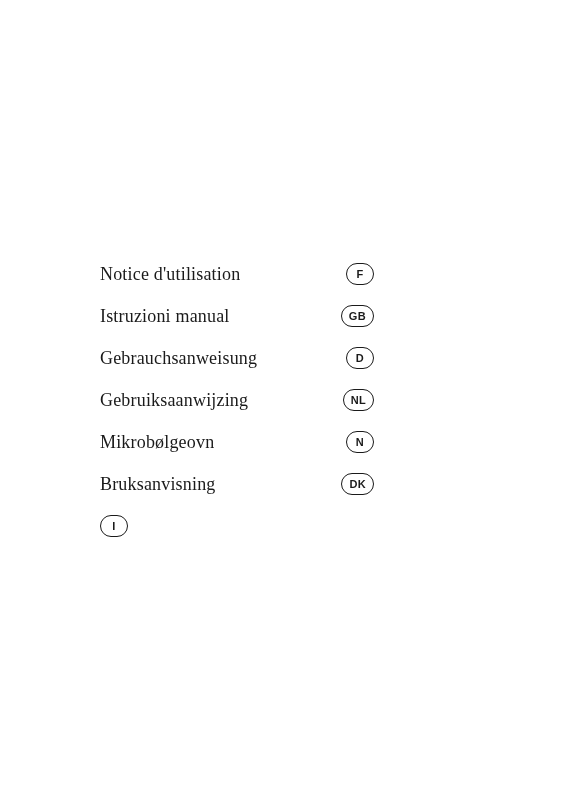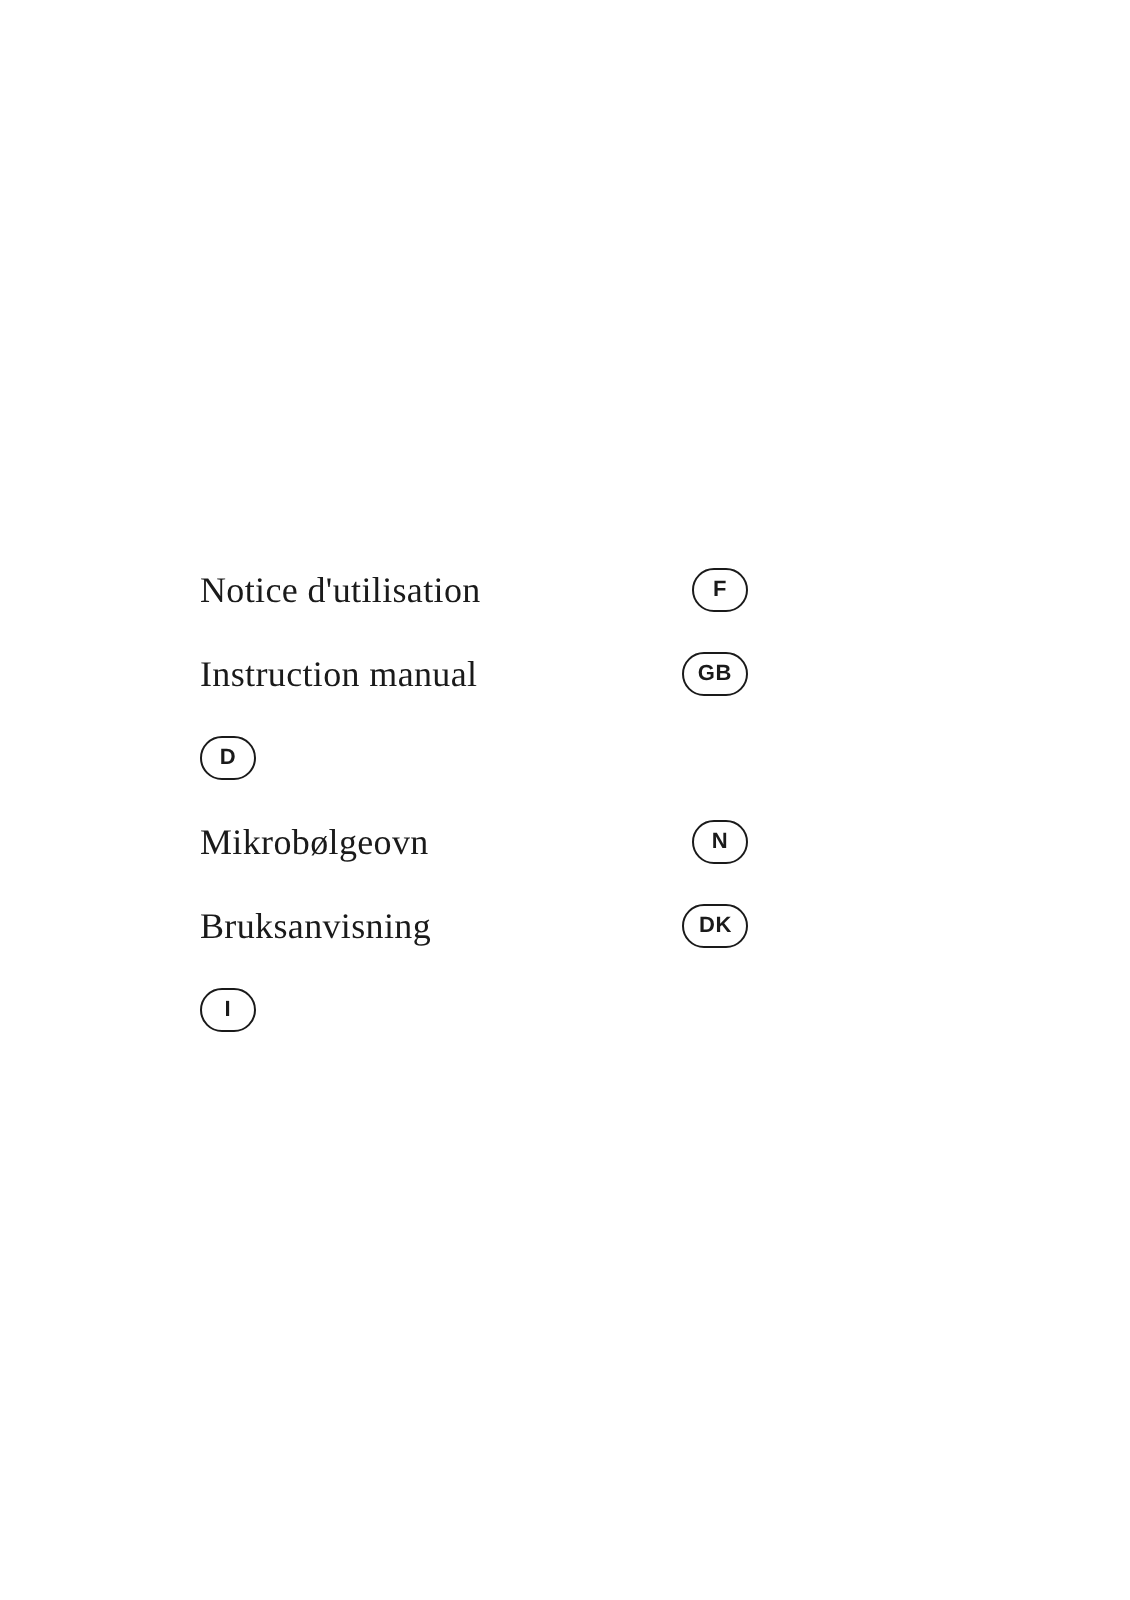--- a/index.html
+++ b/index.html
@@ -66,25 +66,30 @@
 </head>
 <body>
 
 <div class="page">
   <div class="manual-list" id="manual-list">
   <div class="manual-item">
         <span class="manual-title">Notice d'utilisation</span>
         <span class="lang-badge">F</span>
       </div>
       <div class="manual-item">
-        <span class="manual-title">Instruction manual</span>
+        <span class="manual-title">Istruzioni manual</span>
         <span class="lang-badge">GB</span>
       </div>
       <div class="manual-item">
+        <span class="manual-title">Gebrauchsanweisung</span>
         <span class="lang-badge">D</span>
+      </div>
+      <div class="manual-item">
+        <span class="manual-title">Gebruiksaanwijzing</span>
+        <span class="lang-badge">NL</span>
       </div>
       <div class="manual-item">
         <span class="manual-title">Mikrobølgeovn</span>
         <span class="lang-badge">N</span>
       </div>
       <div class="manual-item">
         <span class="manual-title">Bruksanvisning</span>
         <span class="lang-badge">DK</span>
       </div>
       <div class="manual-item">

